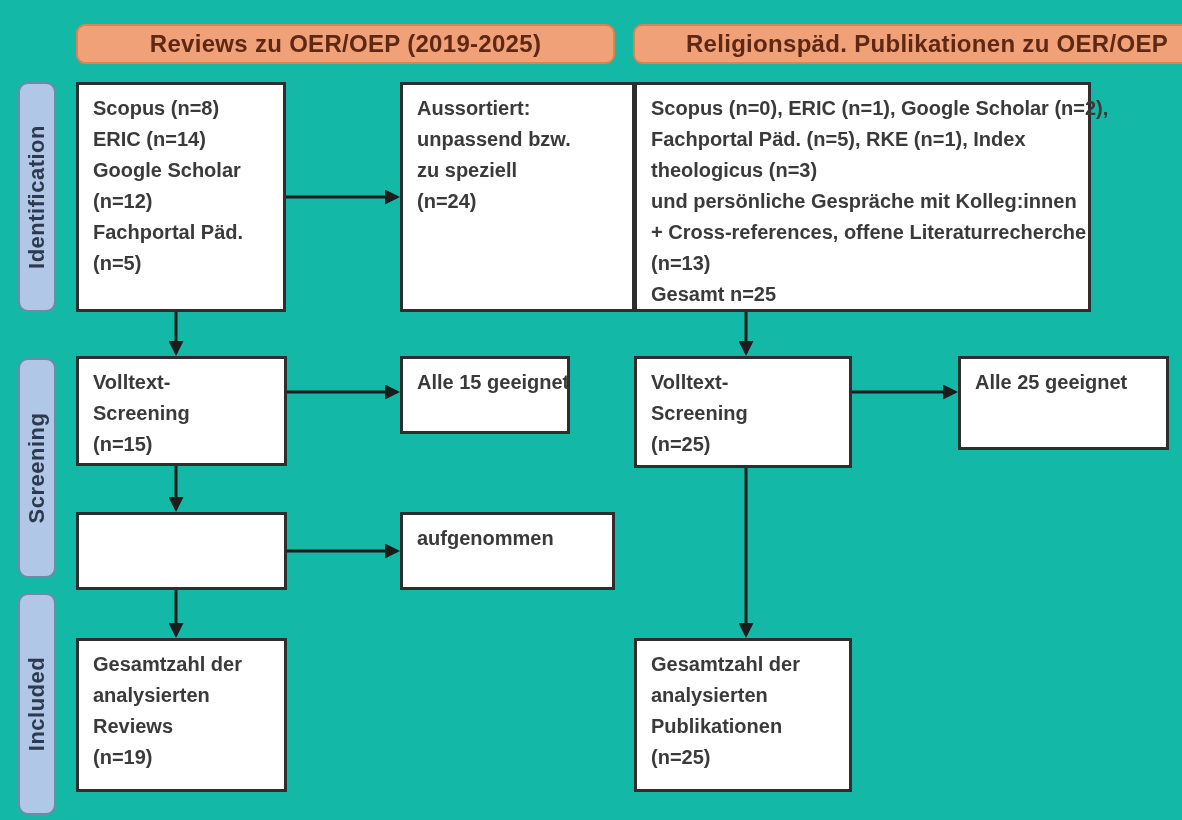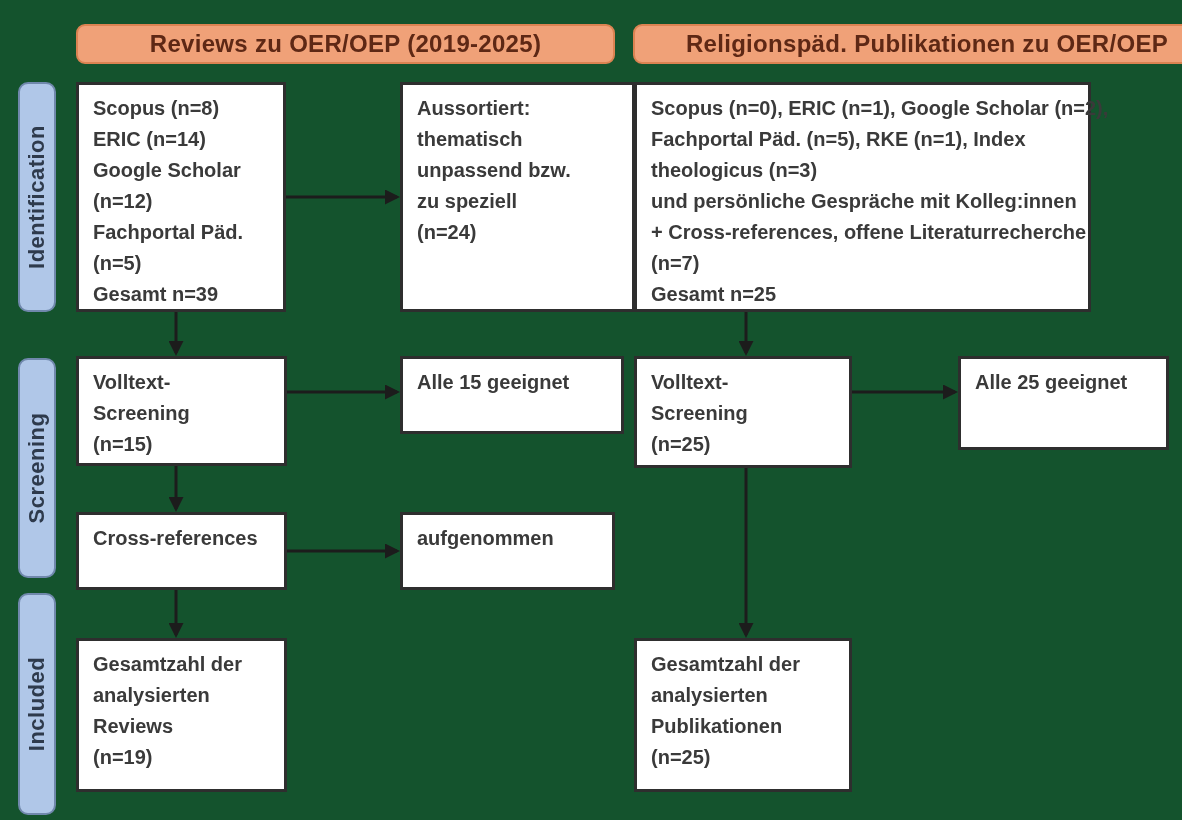--- a/index.html
+++ b/index.html
@@ -1,17 +1,17 @@
 <!DOCTYPE html>
 <html style="--header-fill: #F0A178; --header-border: #DB8352; --header-text: #5E2815; --stage-fill: #B0C7E8; --stage-border: #7088AC; --stage-text: #2E3A4C; --box-border: #2E2E2E; --box-text: #3A3A3A; --arrow: #1C1C1C;"><head>
 <meta charset="utf-8">
 <style>
   html,body { margin:0; padding:0; background:#ffffff; }
   .canvas {
-    position:relative; width:1182px; height:820px; background:#14532d;
+    position:relative; width:1182px; height:820px; background:#14b8a6;
     font-family:"Liberation Sans", sans-serif; overflow:hidden;
   }
   .arrows { position:absolute; left:0; top:0; width:1182px; height:820px; }
   .arrows line { stroke:var(--arrow,#1c1c1c); stroke-width:3; }
 
   .header {
     position:absolute; height:40px; box-sizing:border-box;
     background:var(--header-fill,#F0A178);
     border:2px solid var(--header-border,#DB8352);
     border-radius:9px;
@@ -44,21 +44,21 @@
     border:3px solid var(--box-border,#2E2E2E);
     color:var(--box-text,#3A3A3A);
     font-weight:bold; font-size:20px; line-height:31px;
     padding:8px 10px 1px 14px;
   }
   .node .tline { white-space:nowrap; }
 
   #box-l-sources         { left:76px;  top:82px;  width:210px; height:230px; }
   #box-l-excluded        { left:400px; top:82px;  width:235px; height:230px; }
   #box-l-fulltext        { left:76px;  top:356px; width:211px; height:110px; }
-  #box-l-fulltext-result { left:400px; top:356px; width:224px; height:78px;  }
+  #box-l-fulltext-result { left:400px; top:356px; width:170px; height:78px;  }
   #box-l-crossref        { left:76px;  top:512px; width:211px; height:78px;  }
   #box-l-crossref-result { left:400px; top:512px; width:215px; height:78px;  }
   #box-l-included        { left:76px;  top:638px; width:211px; height:154px; }
 
   #box-r-sources         { left:634px; top:82px;  width:457px; height:230px; }
   #box-r-fulltext        { left:634px; top:356px; width:218px; height:112px; }
   #box-r-fulltext-result { left:958px; top:356px; width:211px; height:94px;  }
   #box-r-included        { left:634px; top:638px; width:218px; height:154px; }
 </style>
 </head>
@@ -100,57 +100,54 @@
     <span class="stage-text">Included</span>
   </div>
 
   <div class="node" id="box-l-sources">
       <div class="tline">Scopus (n=8)</div>
       <div class="tline">ERIC (n=14)</div>
       <div class="tline">Google Scholar</div>
       <div class="tline">(n=12)</div>
       <div class="tline">Fachportal Päd.</div>
       <div class="tline">(n=5)</div>
-      <div class="tline">Gesamt n=39</div>
     </div>
   <div class="node" id="box-l-excluded">
       <div class="tline">Aussortiert:</div>
-      <div class="tline">thematisch</div>
       <div class="tline">unpassend bzw.</div>
       <div class="tline">zu speziell</div>
       <div class="tline">(n=24)</div>
     </div>
   <div class="node" id="box-l-fulltext">
       <div class="tline">Volltext-</div>
       <div class="tline">Screening</div>
       <div class="tline">(n=15)</div>
     </div>
   <div class="node" id="box-l-fulltext-result">
       <div class="tline">Alle 15 geeignet</div>
     </div>
   <div class="node" id="box-l-crossref">
-      <div class="tline">Cross-references</div>
     </div>
   <div class="node" id="box-l-crossref-result">
       <div class="tline">aufgenommen</div>
     </div>
   <div class="node" id="box-l-included">
       <div class="tline">Gesamtzahl der</div>
       <div class="tline">analysierten</div>
       <div class="tline">Reviews</div>
       <div class="tline">(n=19)</div>
     </div>
 
   <div class="node" id="box-r-sources">
       <div class="tline">Scopus (n=0), ERIC (n=1), Google Scholar (n=2),</div>
       <div class="tline">Fachportal Päd. (n=5), RKE (n=1), Index</div>
       <div class="tline">theologicus (n=3)</div>
       <div class="tline">und persönliche Gespräche mit Kolleg:innen</div>
       <div class="tline">+ Cross-references, offene Literaturrecherche</div>
-      <div class="tline">(n=7)</div>
+      <div class="tline">(n=13)</div>
       <div class="tline">Gesamt n=25</div>
     </div>
   <div class="node" id="box-r-fulltext">
       <div class="tline">Volltext-</div>
       <div class="tline">Screening</div>
       <div class="tline">(n=25)</div>
     </div>
   <div class="node" id="box-r-fulltext-result">
       <div class="tline">Alle 25 geeignet</div>
     </div>

